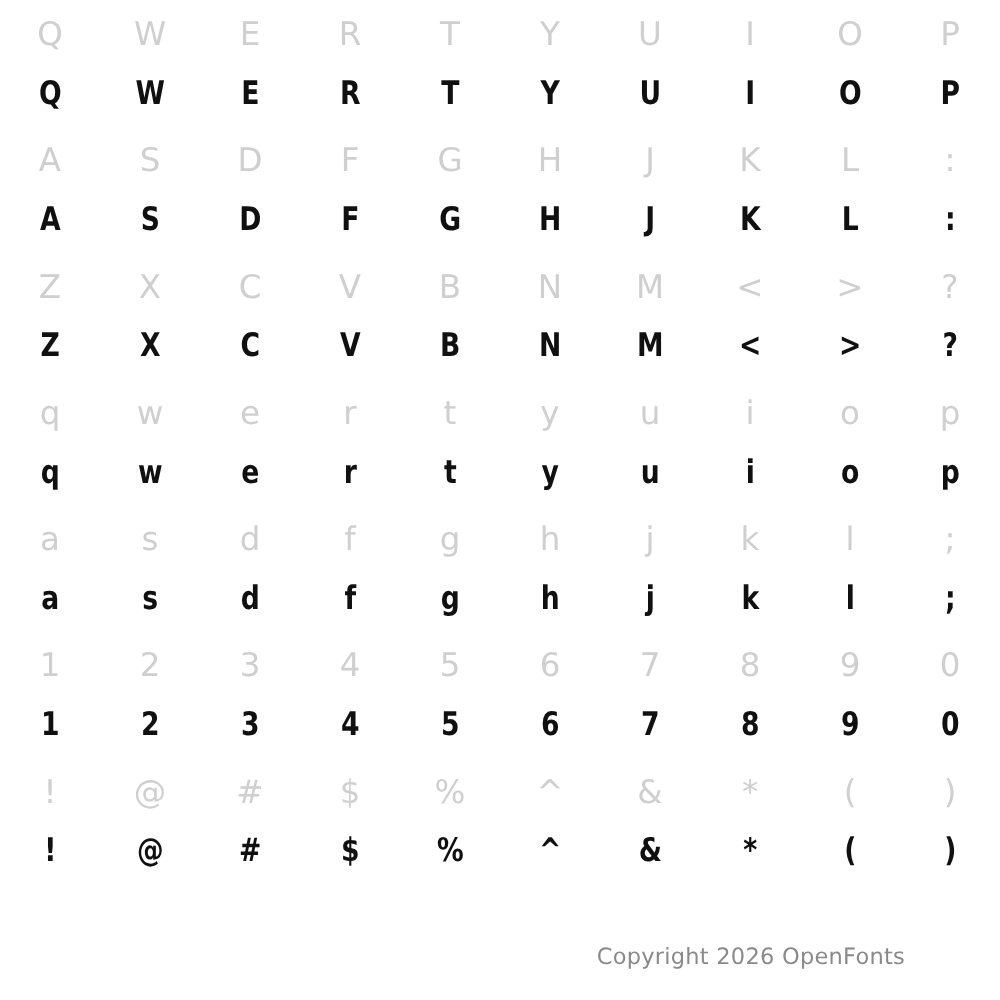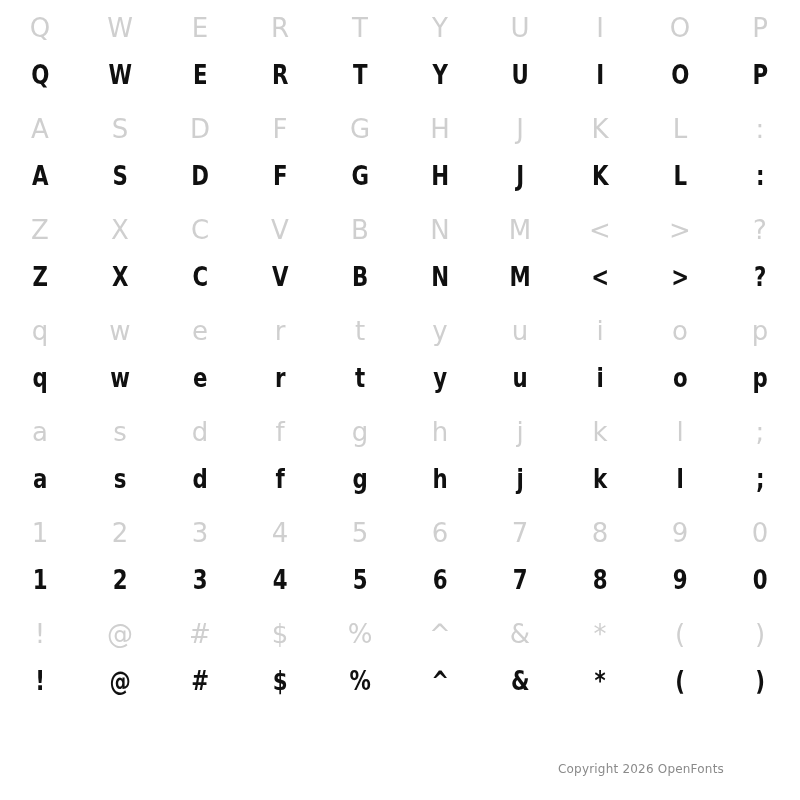--- a/index.html
+++ b/index.html
@@ -59,21 +59,21 @@
   }
   .row-gap {
     height: 7px;
   }
   .copyright {
     position: absolute;
     right: 76px;
     bottom: 24px;
     color: #8a8a8a;
     font-family: "DejaVu Sans", sans-serif;
-    font-size: 12px;
+    font-size: 18px;
     letter-spacing: 0.2px;
     white-space: pre;
   }
 </style>
 </head>
 <body>
 
 <div id="specimen">
   <div class="grid">
       <div class="row row-ref">

